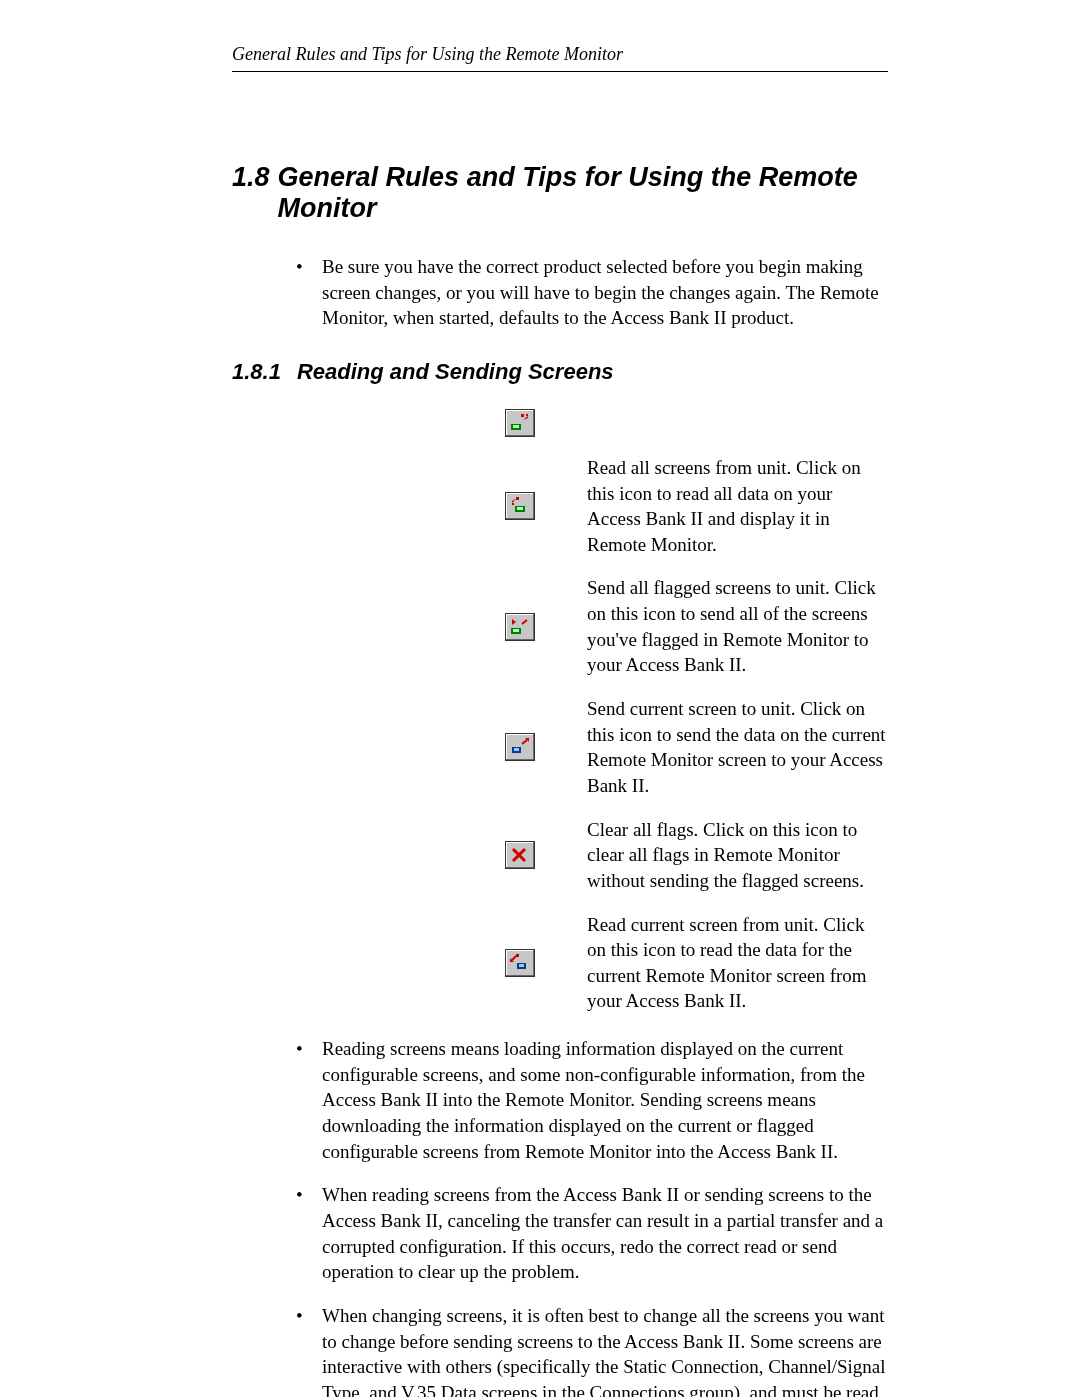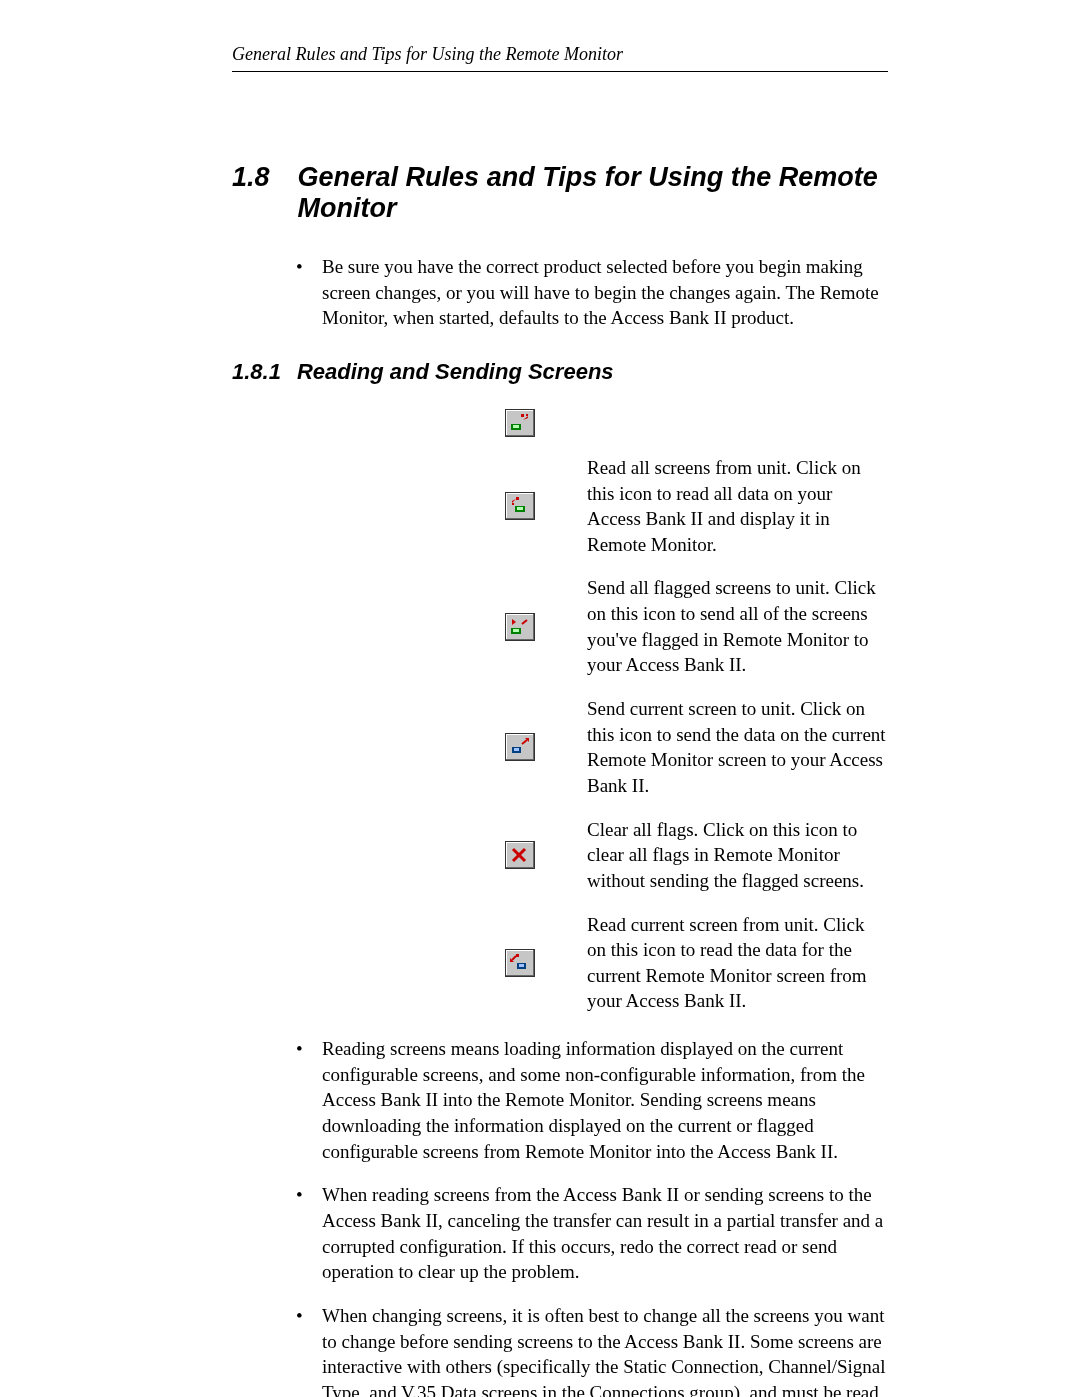--- a/index.html
+++ b/index.html
@@ -18,21 +18,21 @@
     position: relative;
   }
   .running-head {
     font-style: italic;
     font-size: 18px;
     padding-bottom: 6px;
     border-bottom: 1px solid #000;
   }
   .section-heading {
     display: flex;
-    gap: 28px;
+    gap: 8px;
     font-family: Arial, Helvetica, sans-serif;
     font-style: italic;
     font-weight: bold;
     font-size: 27px;
     margin-top: 90px;
     margin-bottom: 30px;
   }
   .intro {
     font-size: 19px;
     line-height: 1.35;

